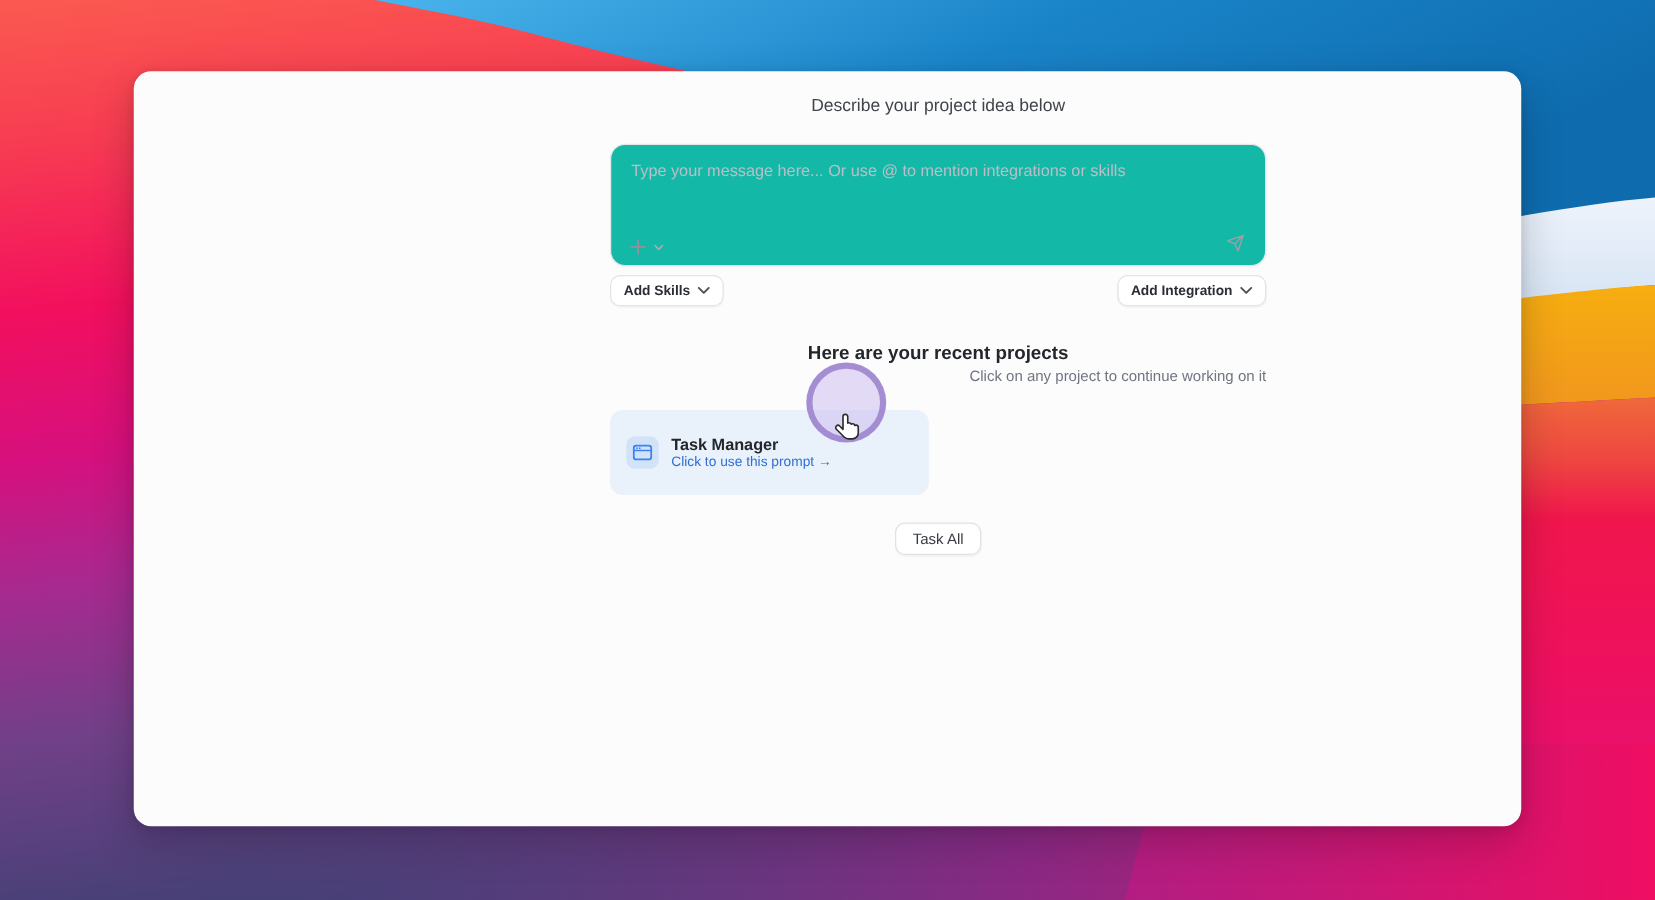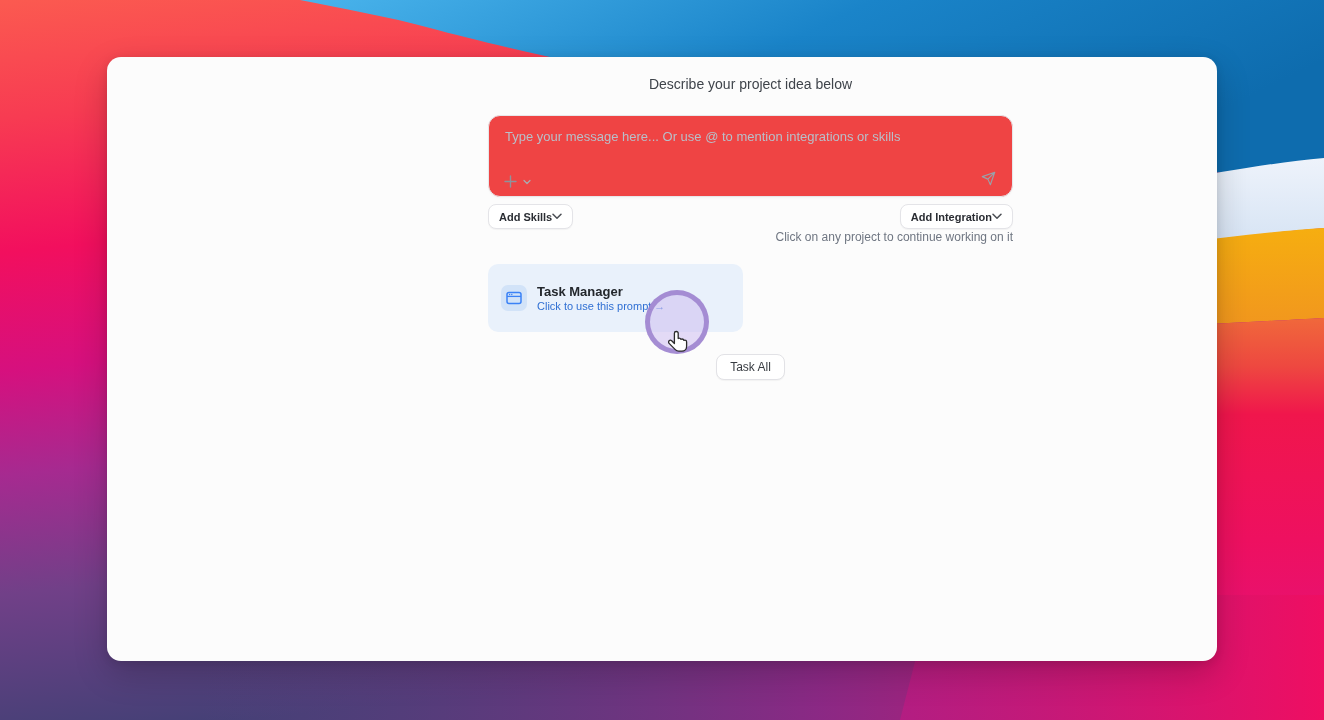--- a/index.html
+++ b/index.html
@@ -15,42 +15,42 @@
     background:#fcfcfc; border-radius:14px;
     box-shadow:0 12px 34px rgba(0,0,0,.20), 0 2px 8px rgba(0,0,0,.10);
   }
   .content { position:absolute; left:381px; top:16px; width:525px; }
 
   .page-heading {
     margin-top:2px; text-align:center; font-size:14px; line-height:18px; color:#3f444b;
   }
 
   .composer {
-    margin-top:22px; height:82px; background:#ef4444;
+    margin-top:22px; height:98px; background:#14b8a6;
     border:1px solid #e7e7ea; border-radius:12px; position:relative;
     box-shadow:0 1px 2px rgba(0,0,0,.03);
   }
   .composer textarea {
     width:100%; height:58px; border:none; outline:none; resize:none; background:transparent;
     padding:13px 16px 0 16px; font-family:"Liberation Sans","DejaVu Sans",sans-serif;
     font-size:13px; color:#33373d;
   }
   .composer textarea::placeholder { color:#b9bfc9; opacity:1; }
   .attach-row {
     position:absolute; left:15px; bottom:8px; display:flex; align-items:center; gap:6px;
     color:#8e939b; cursor:pointer; background:none; border:none; padding:0;
   }
   .send-btn {
     position:absolute; right:13px; bottom:7px; width:22px; height:22px; border:none;
     background:none; color:#9aa0a8; cursor:pointer; display:flex; align-items:center; justify-content:center;
   }
 
   .actions-row { margin-top:7px; display:flex; justify-content:space-between; }
   .pill-btn {
-    height:25px; display:inline-flex; align-items:center; padding:0 10px;
+    height:25px; display:inline-flex; align-items:center; gap:6px; padding:0 10px;
     background:#fff; border:1px solid #e4e4e8; border-radius:8px; cursor:pointer;
     font-family:"Liberation Sans","DejaVu Sans",sans-serif;
     font-size:11px; font-weight:700; color:#2a2d33;
     box-shadow:0 1px 1px rgba(0,0,0,.04);
   }
   .pill-btn .chev { color:#4a4d53; display:flex; }
 
   .recent-title { margin-top:28px; text-align:center; font-size:15px; line-height:20px; font-weight:700; color:#23272c; }
   .recent-subtitle { margin-top:0; text-align:right; font-size:12px; line-height:16px; color:#6f7682; }
 
@@ -172,20 +172,21 @@
         <button class="pill-btn">
           <span>Add Integration</span>
           <span class="chev">
             <svg width="10" height="7" viewBox="0 0 10 7">
                 <path d="M1 1.3 L5 5.3 L9 1.3" fill="none" stroke="#4a4d53" stroke-width="1.5" stroke-linecap="round" stroke-linejoin="round"></path>
               </svg>
           </span>
         </button>
       </div>
 
+      <div class="recent-title">Here are your recent projects</div>
       <div class="recent-subtitle">Click on any project to continue working on it</div>
 
       <div class="cards-grid">
         <div class="project-card">
           <div class="card-icon-chip">
             <span style="display:flex;">
               <svg width="16" height="14" viewBox="0 0 16 14">
                 <rect x="1" y="1.5" width="14" height="11" rx="2" fill="none" stroke="#3b82f6" stroke-width="1.5"></rect>
                 <line x1="1" y1="5.4" x2="15" y2="5.4" stroke="#3b82f6" stroke-width="1.3"></line>
                 <circle cx="3.6" cy="3.5" r="0.7" fill="#3b82f6"></circle>

